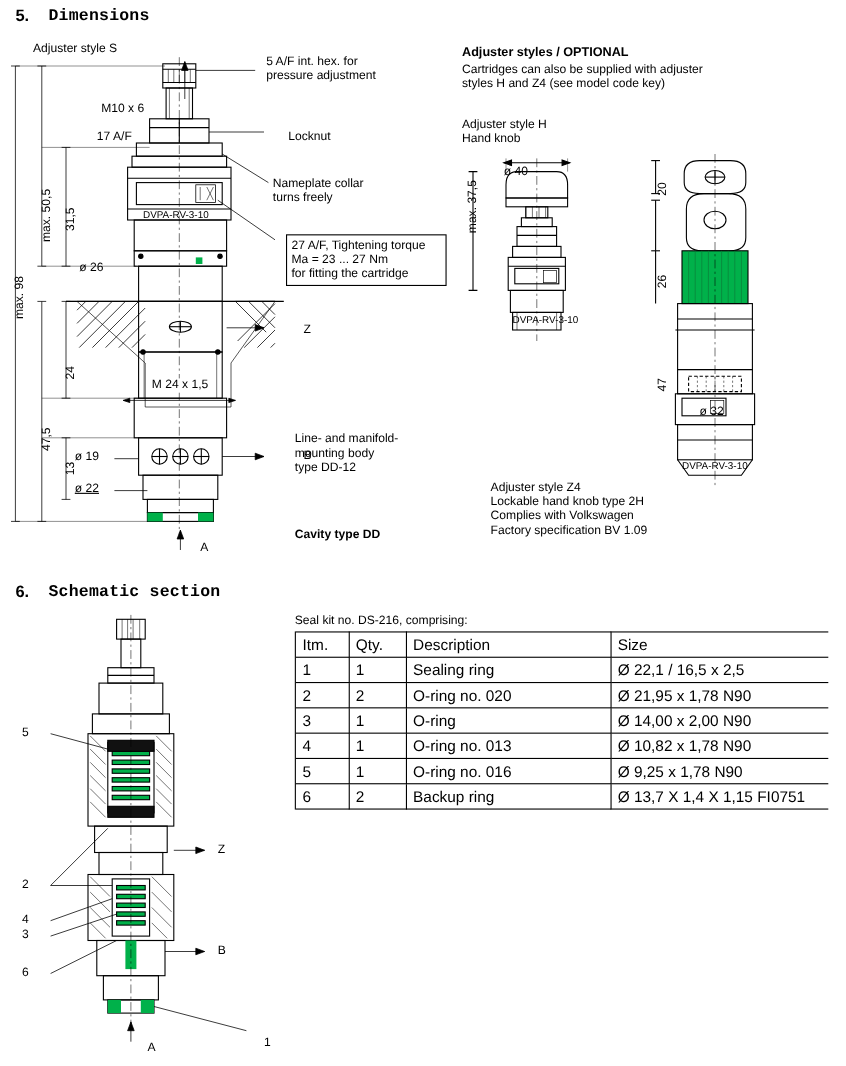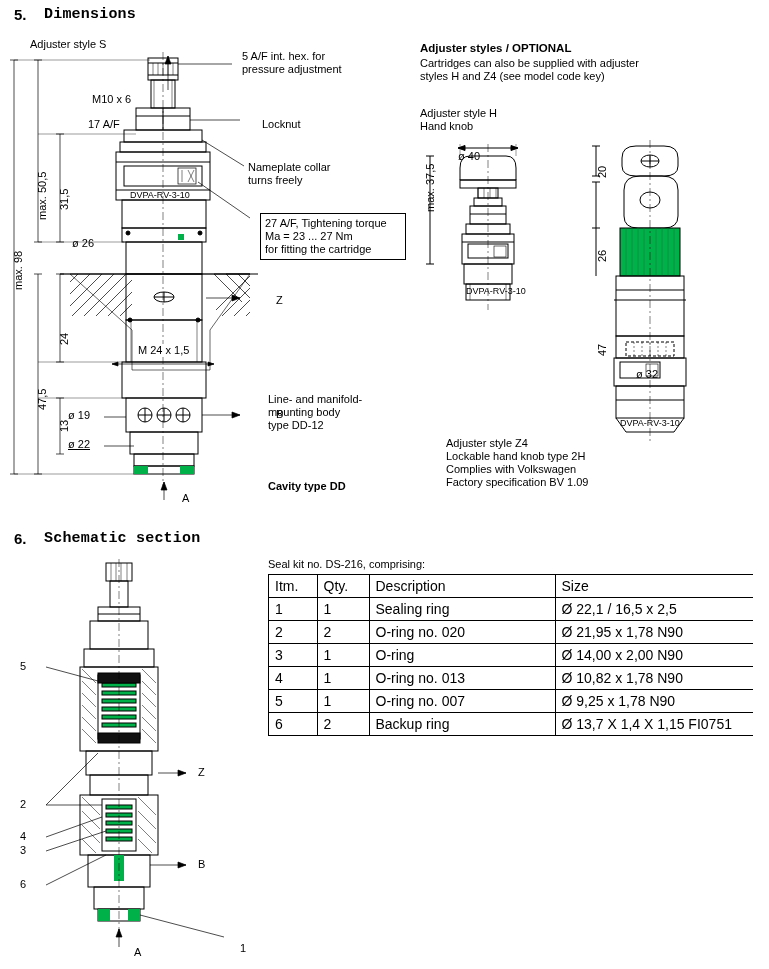--- a/index.html
+++ b/index.html
@@ -507,21 +507,21 @@
       </tr>
       <tr>
         <td>4</td>
         <td>1</td>
         <td>O-ring no. 013</td>
         <td>Ø 10,82 x 1,78 N90</td>
       </tr>
       <tr>
         <td>5</td>
         <td>1</td>
-        <td>O-ring no. 007</td>
+        <td>O-ring no. 016</td>
         <td>Ø  9,25 x 1,78 N90</td>
       </tr>
       <tr>
         <td>6</td>
         <td>2</td>
         <td>Backup ring</td>
         <td>Ø 13,7 X 1,4 X 1,15 FI0751</td>
       </tr>
     </tbody>
   </table>

